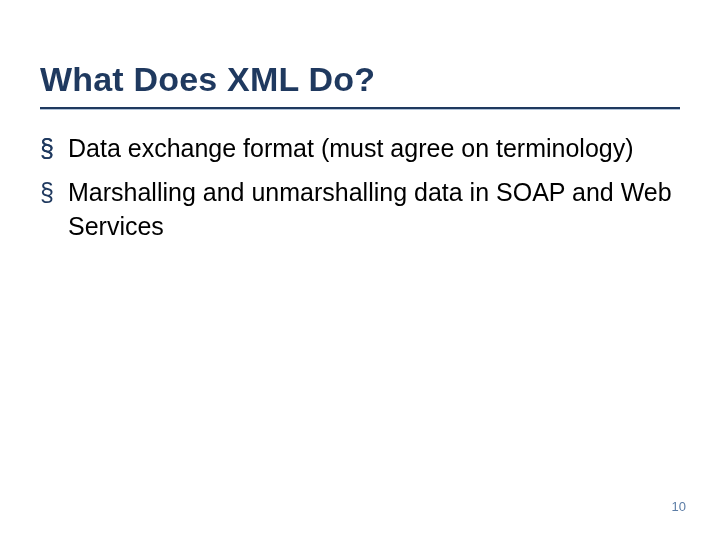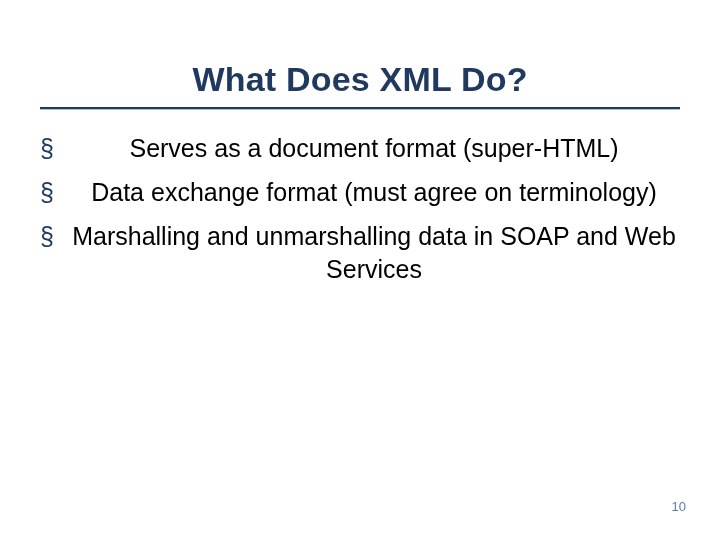--- a/index.html
+++ b/index.html
@@ -12,21 +12,20 @@
     color: #000000;
     overflow: hidden;
     position: relative;
   }
   .slide {
     width: 720px;
     height: 540px;
     position: relative;
     box-sizing: border-box;
     padding: 60px 40px 40px 40px;
-    text-align: center;
   }
   .title {
     font-family: "Gill Sans", "Gill Sans MT", "Trebuchet MS", Verdana, sans-serif;
     font-weight: bold;
     font-size: 34px;
     color: #1f395f;
     margin: 0 0 8px 0;
     letter-spacing: 0.2px;
   }
   .rule {
@@ -86,21 +85,20 @@
   }
 </style>
 </head>
 <body>
 
 <div class="slide">
   <h1 class="title">What Does XML Do?</h1>
   <hr class="rule">
   <ul class="lvl1">
     <li>
-      <span>Serves as a document format (super-HTML)</span>
       <ul class="lvl2">
       </ul>
     </li>
     <li>
       <span>Data exchange format (must agree on terminology)</span>
     </li>
     <li>
       <span>Marshalling and unmarshalling data in SOAP and Web Services</span>
     </li>
   </ul>

